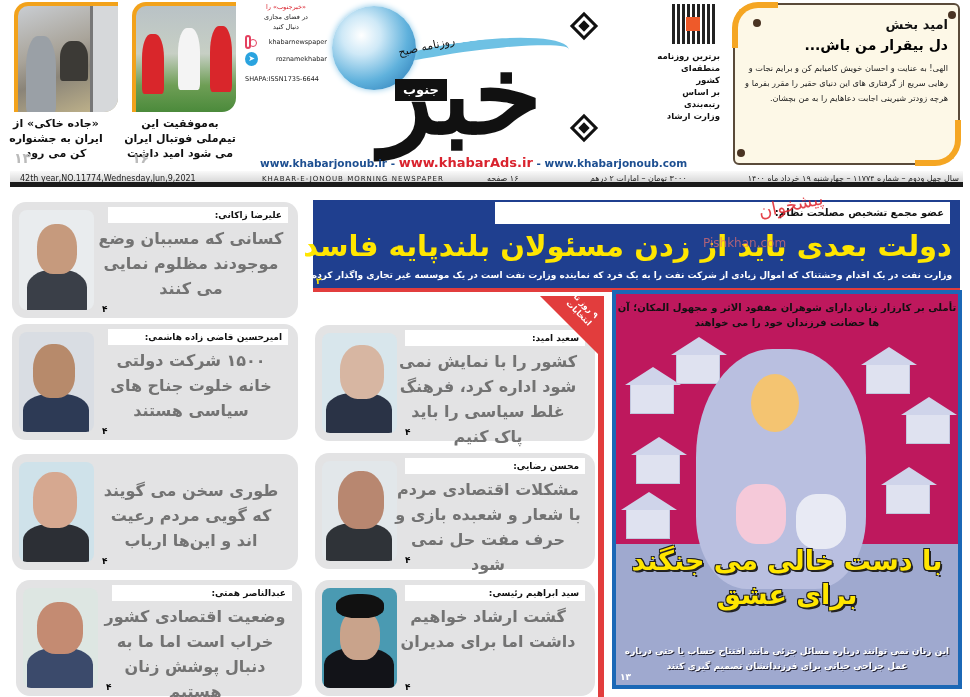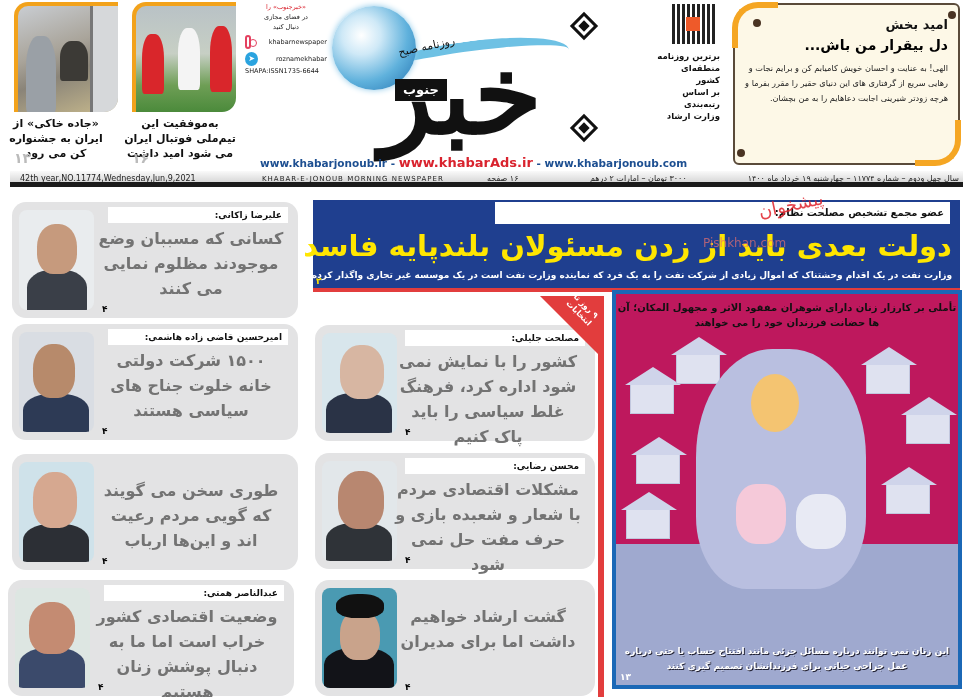--- a/index.html
+++ b/index.html
@@ -102,21 +102,21 @@
   <div class="line">در فضای مجازی</div>
   <div class="line">دنبال کنید</div>
   <div class="soc-row">
     <span class="ig"></span>
     <span>khabarnewspaper</span>
   </div>
   <div class="soc-row">
     <span class="tg">➤</span>
     <span>roznamekhabar</span>
   </div>
-  <div style="margin-top:0">SHAPA:ISSN1735-6644</div>
+  <div style="margin-top:8px">SHAPA:ISSN1735-6644</div>
 </div>
 
 <div class="swoosh"></div>
 <div class="globe"></div>
 <div class="daily">روزنامه صبح</div>
 <div class="logo">خبر</div>
 <div class="jonoub-box">جنوب</div>
 <div class="diamond" style="left:574px;top:16px"></div>
 <div class="diamond" style="left:574px;top:118px"></div>
 
@@ -179,54 +179,55 @@
   <div class="pg">۴</div>
 </div>
 <div class="card" style="left:12px;top:454px">
   <div class="photo" style="background:#cfe2ea">
     <div class="body" style="left:4px;top:62px;width:66px;height:40px;background:#2c2f35"></div>
     <div class="head" style="left:14px;top:10px;width:44px;height:56px;background:#d6a890"></div>
   </div>
   <div class="quote">طوری سخن می گویند که گویی مردم رعیت اند و این‌ها ارباب</div>
   <div class="pg">۴</div>
 </div>
-<div class="card" style="left:8px;top:580px">
+<div class="card" style="left:16px;top:580px">
   <div class="photo" style="background:#dde6e2">
     <div class="body" style="left:4px;top:60px;width:66px;height:42px;background:#3b4a6b"></div>
     <div class="head" style="left:14px;top:14px;width:46px;height:52px;background:#c48b72"></div>
   </div>
   <div class="name">عبدالناصر همتی:</div>
   <div class="quote">وضعیت اقتصادی کشور خراب است اما ما به دنبال پوشش زنان هستیم</div>
   <div class="pg">۴</div>
 </div>
 
 <div class="card" style="left:315px;top:325px;width:280px">
   <div class="photo" style="background:#d8e6ec">
     <div class="body" style="left:4px;top:60px;width:66px;height:42px;background:#2a3346"></div>
     <div class="head" style="left:18px;top:12px;width:44px;height:54px;background:#d7b6a2"></div>
   </div>
-  <div class="name">مصلحت جلیلی:</div>
+  <div class="name">سعید امید:</div>
   <div class="quote">کشور را با نمایش نمی شود اداره کرد، فرهنگ غلط سیاسی را باید پاک کنیم</div>
   <div class="pg">۴</div>
 </div>
 <div class="card" style="left:315px;top:453px;width:280px">
   <div class="photo" style="background:#e2e7ea">
     <div class="body" style="left:4px;top:62px;width:66px;height:40px;background:#2f3338"></div>
     <div class="head" style="left:16px;top:10px;width:46px;height:58px;background:#b88770"></div>
   </div>
   <div class="name">محسن رضایی:</div>
   <div class="quote">مشکلات اقتصادی مردم با شعار و شعبده بازی و حرف مفت حل نمی شود</div>
   <div class="pg">۴</div>
 </div>
 <div class="card" style="left:315px;top:580px;width:280px">
   <div class="photo" style="background:#4a9ab2">
     <div class="body" style="left:2px;top:60px;width:70px;height:42px;background:#121318"></div>
     <div class="head" style="left:18px;top:22px;width:40px;height:50px;background:#c9a38b"></div>
     <div class="head" style="left:14px;top:6px;width:48px;height:24px;background:#111"></div>
   </div>
+  <div class="name">سید ابراهیم رئیسی:</div>
   <div class="quote">گشت ارشاد خواهیم داشت اما برای مدیران</div>
   <div class="pg">۴</div>
 </div>
 
 <div class="ribbon-col"></div>
 <div class="ribbon"></div>
 <div class="ribbon-text">۹ روز تا انتخابات</div>
 
 <div class="feature">
   <div class="feat-kicker">تأملی بر کارزار زنان دارای شوهران مفقود الاثر و مجهول المکان؛ آن ها حضانت فرزندان خود را می خواهند</div>
@@ -235,15 +236,16 @@
   <div class="house" style="left:250px;top:70px"></div>
   <div class="house" style="left:290px;top:120px"></div>
   <div class="house" style="left:20px;top:160px"></div>
   <div class="house" style="left:270px;top:190px"></div>
   <div class="house" style="left:10px;top:215px"></div>
   <div class="mother"></div>
   <div class="mface"></div>
   <div class="kid1"></div>
   <div class="kid2"></div>
   <div class="feat-bottom"></div>
+  <div class="feat-title">با دست خالی می جنگند برای عشق</div>
   <div class="feat-lead">این زنان نمی توانند درباره مسائل جزئی مانند افتتاح حساب یا حتی درباره عمل جراحی حیاتی برای فرزندانشان تصمیم گیری کنند</div>
   <div class="feat-page">۱۳</div>
 </div>
 
 </body></html>

